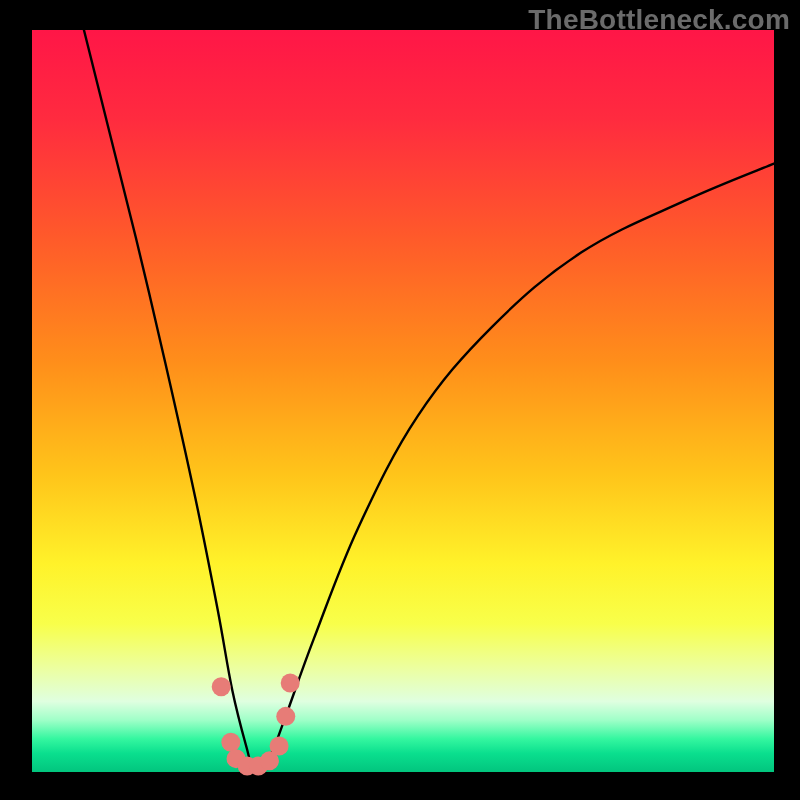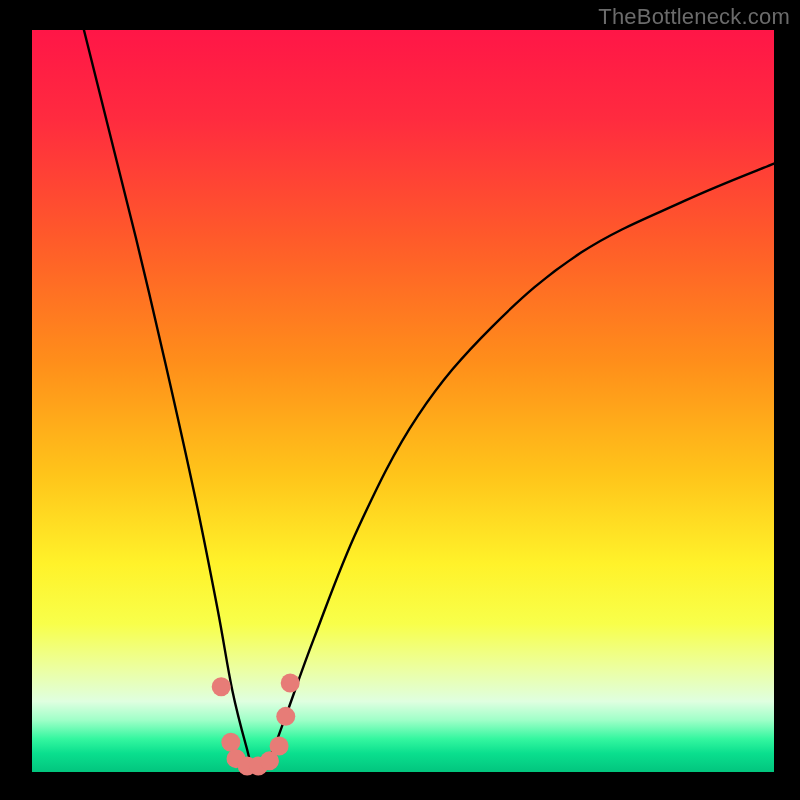--- a/index.html
+++ b/index.html
@@ -16,22 +16,22 @@
     left: 0; top: 0;
     width: 800px;
     height: 800px;
     background: #000;
   }
   .watermark {
     position: absolute;
     top: 4px;
     right: 10px;
     color: #6b6b6b;
-    font-size: 22px;
-    font-weight: 400;
+    font-size: 28px;
+    font-weight: 700;
     letter-spacing: 0.2px;
     user-select: none;
   }
   svg {
     position: absolute;
     left: 0; top: 0;
   }
 </style>
 </head>
 <body>

